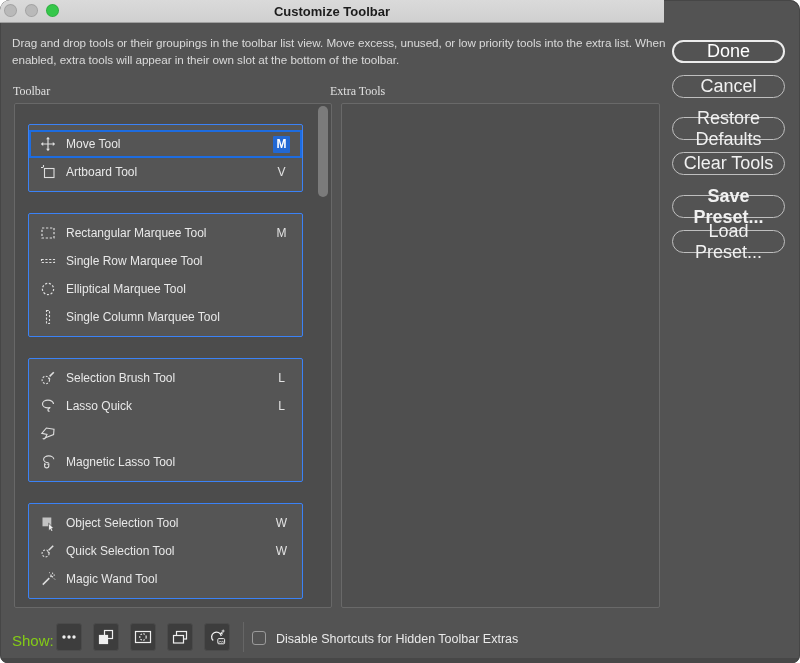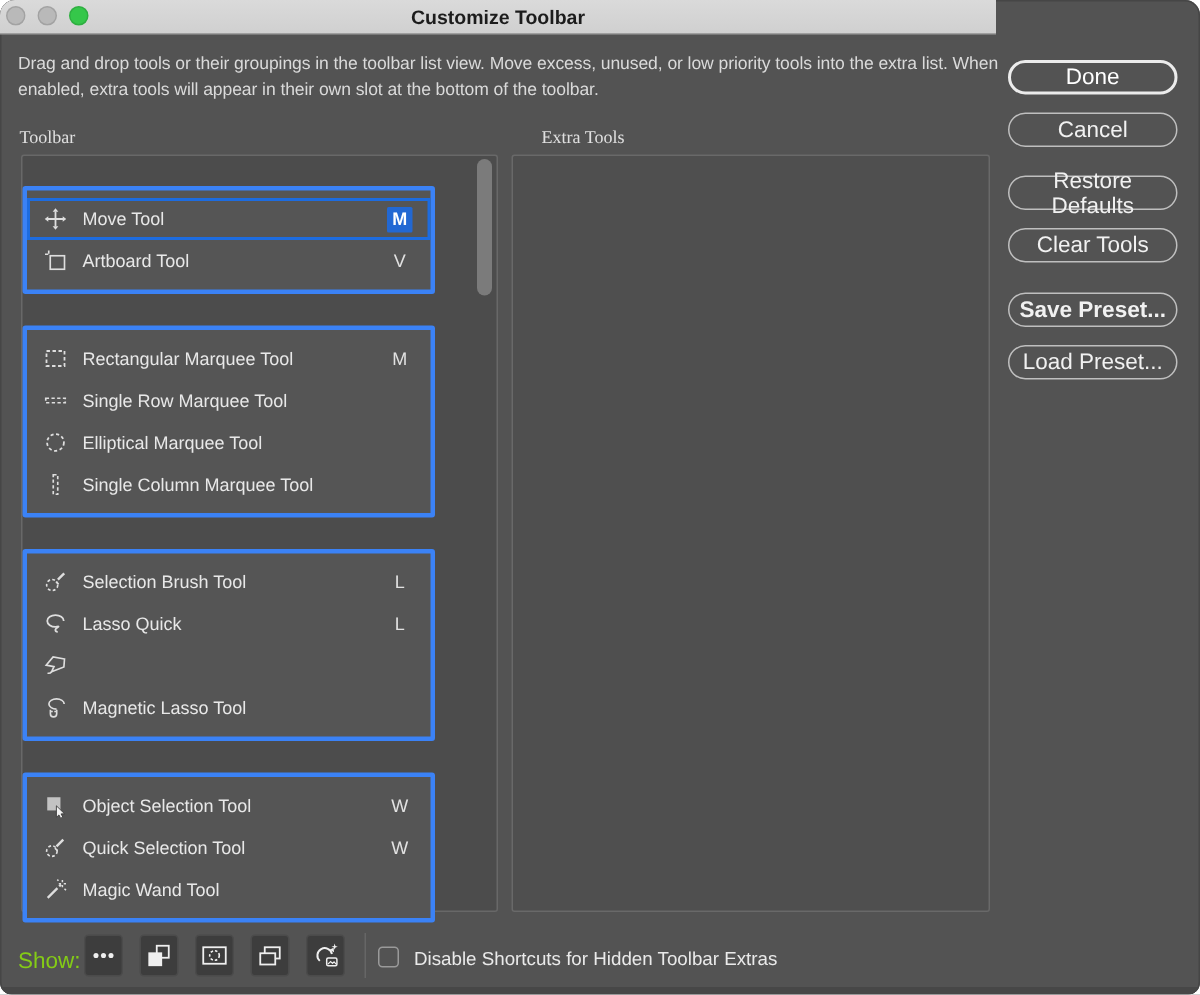--- a/index.html
+++ b/index.html
@@ -17,45 +17,45 @@
     text-align:center;font-size:13px;font-weight:700;color:#1c1c1c;}
   .lights{position:absolute;left:4px;top:3.5px;display:flex;gap:8px;}
   .light{width:13px;height:13px;border-radius:50%;box-shadow:inset 0 0 0 1px rgba(0,0,0,.12);}
   .light.gray{background:#b9b9b9;}
   .light.green{background:#35c74a;}
   
   .desc{position:absolute;left:12px;top:34px;width:660px;font-size:11.7px;
     letter-spacing:-0.05px;line-height:17px;color:#dadada;}
   .section-label{position:absolute;top:84px;font-size:12px;color:#e0e0e0;font-family:Liberation Serif, serif;}
   .label-toolbar{left:13px;}
-  .label-extra{left:361px;}
+  .label-extra{left:330px;}
   
   .toolbar-list{position:absolute;left:14px;top:103px;width:318px;height:505px;
     background:#4c4c4c;border:1px solid #686868;border-radius:2px;box-sizing:border-box;}
-  .tool-group{margin-left:0;width:275px;box-sizing:border-box;background:#555555;
-    border:3px solid #3b82f6;border-radius:2px;padding:5px 0;}
+  .tool-group{margin-left:13px;width:275px;box-sizing:border-box;background:#555555;
+    border:1px solid #3b82f6;border-radius:2px;padding:5px 0;}
   .tool-group:first-child{margin-top:20px;}
   .tool-group + .tool-group{margin-top:21px;}
   .tool-row{height:28px;display:flex;align-items:center;padding:0 12px 0 10px;}
   .tool-row.selected{outline:2px solid #1d6ce0;outline-offset:-2px;}
   .tool-icon{width:18px;height:18px;display:flex;align-items:center;justify-content:center;flex:none;}
   .tool-icon svg{width:16px;height:16px;display:block;}
   .tool-name{margin-left:9px;font-size:12px;color:#e8e8e8;flex:1;white-space:nowrap;}
   .tool-shortcut{font-size:12px;color:#e2e2e2;min-width:17px;height:17px;line-height:17px;
     text-align:center;flex:none;}
   .tool-shortcut.editing{background:#2268d3;color:#ffffff;border-radius:1px;font-weight:700;}
   .scrollbar{position:absolute;top:2px;right:3px;width:10px;height:91px;
     background:#7b7b7b;border-radius:5px;}
   
   .extra-panel{position:absolute;left:341px;top:103px;width:319px;height:505px;
     background:#4f4f4f;border:1px solid #696969;border-radius:2px;box-sizing:border-box;}
   
   .dlg-btn{position:absolute;left:672px;width:113px;height:23px;box-sizing:border-box;
     border:1px solid #bfbfbf;border-radius:12px;background:transparent;color:#f1f1f1;
-    font-size:15px;font-family:"Liberation Sans",sans-serif;
+    font-size:18px;font-family:"Liberation Sans",sans-serif;
     display:flex;align-items:center;justify-content:center;cursor:default;}
   .dlg-btn.default{border:2px solid #ececec;color:#ffffff;}
   
   .show-label{position:absolute;left:12px;top:632px;font-size:15px;color:#84cc16;}
   .footer-btn{position:absolute;top:623px;width:26px;height:28px;box-sizing:border-box;
     background:#3d3d3d;border:1px solid #4b4b4b;border-radius:3px;
     display:flex;align-items:center;justify-content:center;padding:0;}
   .footer-btn svg{width:20px;height:20px;display:block;}
   .footer-divider{position:absolute;left:243px;top:622px;width:1px;height:30px;background:#666666;}
   .checkbox{position:absolute;left:252px;top:631px;width:14px;height:14px;box-sizing:border-box;

